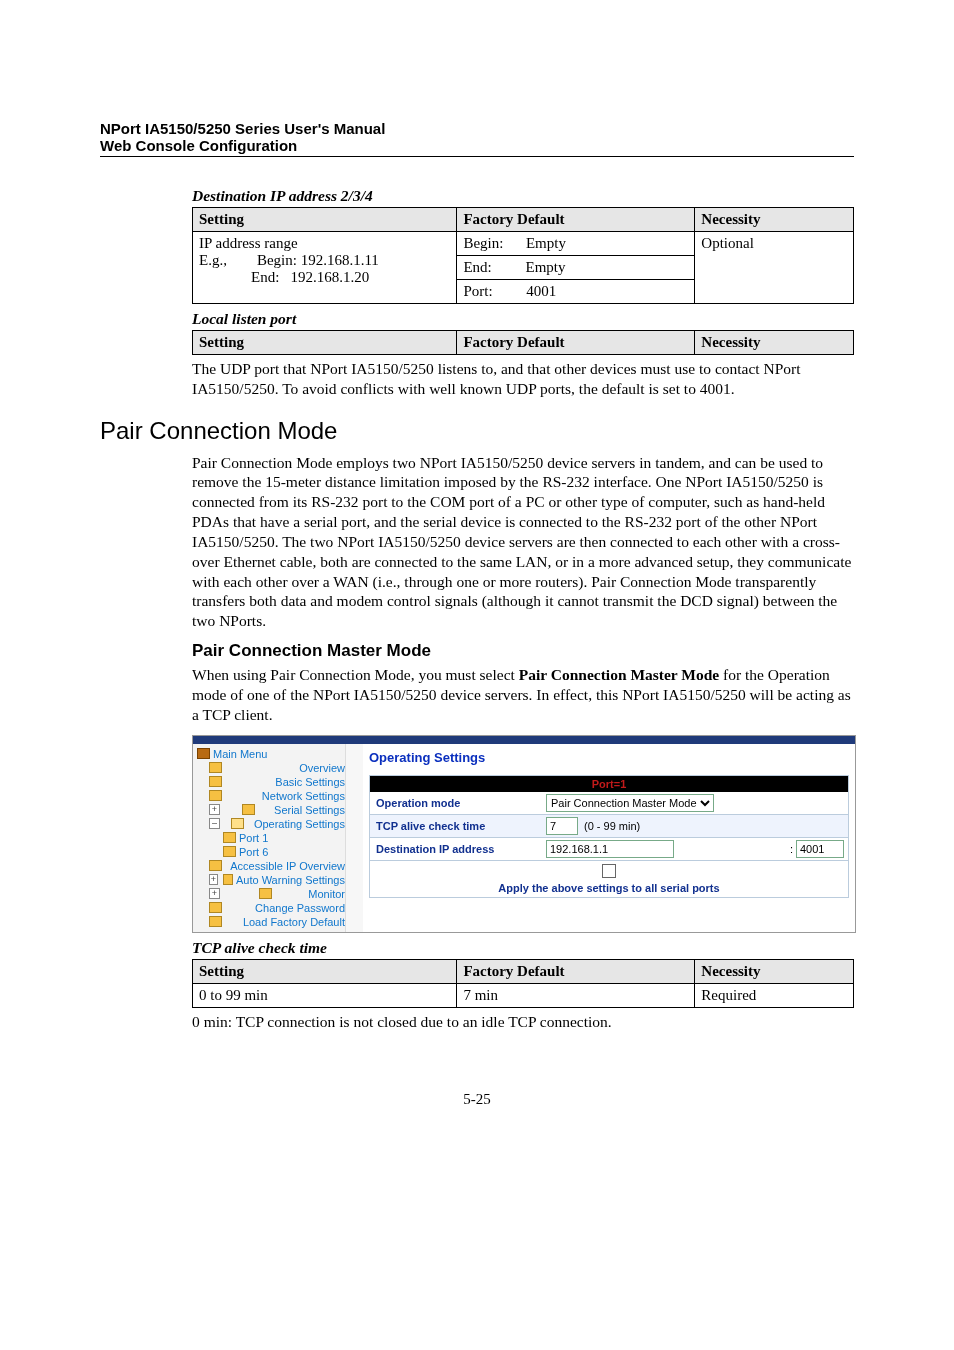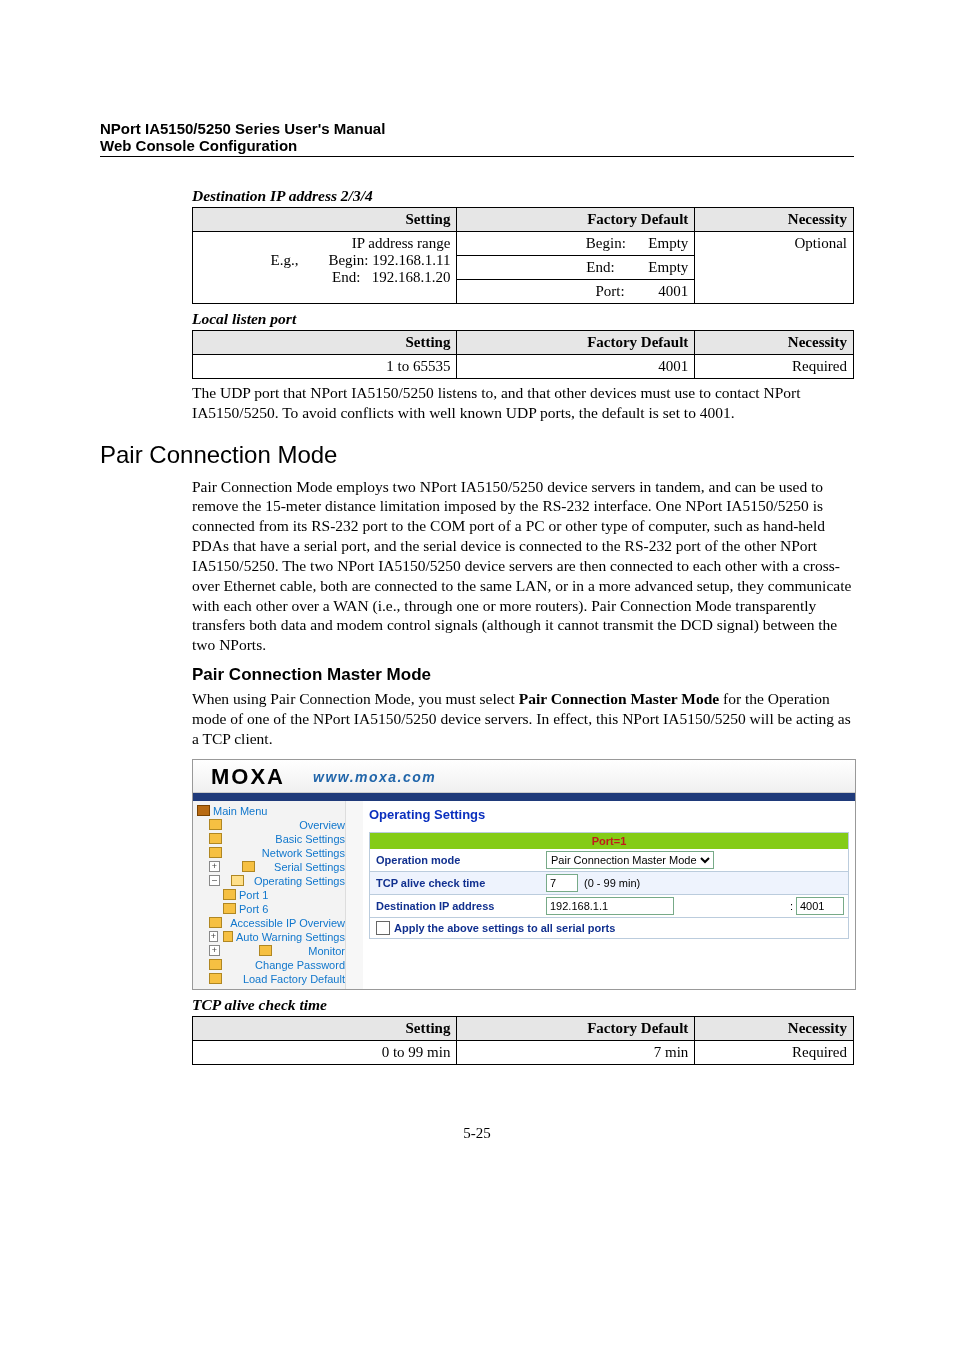--- a/index.html
+++ b/index.html
@@ -38,21 +38,21 @@
     margin-bottom: 2px;
   }
   table.spec {
     border-collapse: collapse;
     width: 100%;
     table-layout: fixed;
   }
   table.spec td, table.spec th {
     border: 1px solid #000;
     padding: 3px 6px;
-    text-align: right;
+    text-align: left;
     vertical-align: top;
     font-size: 15px;
   }
   table.spec th {
     background: #e6e6e6;
     font-weight: bold;
   }
   .para {
     margin: 4px 0 10px 0;
     line-height: 1.28;
@@ -146,21 +146,21 @@
     padding: 4px 6px 8px 6px;
     min-width: 0;
   }
   .main-title {
     color: #0a2fbe;
     font-weight: bold;
     font-size: 13px;
     margin: 2px 0 10px 0;
   }
   .port-hdr {
-    background: #84cc16;
+    background: #000000;
     color: #c21a1a;
     font-weight: bold;
     text-align: center;
     padding: 2px 16px;
     border: 1px solid #bcd;
     border-bottom: none;
   }
   .form-row {
     display: flex;
     align-items: center;
@@ -197,21 +197,21 @@
     background:#fff;
     height: 16px;
     padding: 0 3px;
   }
   .apply-row {
     border: 1px solid #bcd;
     border-top:none;
     padding: 3px 6px;
     color: #11308f;
     background:#fff;
-    display:flex;align-items:center;gap:4px;
+    display:flex;align-items:center;gap:4px;flex-direction:column;
   }
   .chk {
     width:12px;height:12px;border:1px solid #666;background:#fff;display:inline-block;
   }
   .submit-row {
     text-align: center;
     padding: 8px 0 4px 0;
   }
   .btn {
     font-family: Verdana, sans-serif;
@@ -281,44 +281,35 @@
           <col style="width:40%">
           <col style="width:36%">
           <col style="width:24%">
         </colgroup>
       <tbody>
           <tr>
         <th>Setting</th>
         <th>Factory Default</th>
         <th>Necessity</th>
       </tr>
-      <tr>
-        <td>1 to 65535</td>
-        <td>4001</td>
-        <td>Required</td>
-      </tr>
     </tbody>
       </table>
     <div class="para">The UDP port that NPort IA5150/5250 listens to, and that other devices must use to contact NPort IA5150/5250. To avoid conflicts with well known UDP ports, the default is set to 4001.</div>
 
   </div>
   <h2 class="section" style="margin-left:0">Pair Connection Mode</h2>
   <div class="content">
     <div class="para">Pair Connection Mode employs two NPort IA5150/5250 device servers in tandem, and can be used to remove the 15-meter distance limitation imposed by the RS-232 interface. One NPort IA5150/5250 is connected from its RS-232 port to the COM port of a PC or other type of computer, such as hand-held PDAs that have a serial port, and the serial device is connected to the RS-232 port of the other NPort IA5150/5250. The two NPort IA5150/5250 device servers are then connected to each other with a cross-over Ethernet cable, both are connected to the same LAN, or in a more advanced setup, they communicate with each other over a WAN (i.e., through one or more routers). Pair Connection Mode transparently transfers both data and modem control signals (although it cannot transmit the DCD signal) between the two NPorts.</div>
 
     <h3 class="subsection">Pair Connection Master Mode</h3>
     <div class="para">
       <span>When using Pair Connection Mode, you must select </span><span class="bold">Pair Connection Master Mode</span><span> for the Operation mode of one of the NPort IA5150/5250 device servers. In effect, this NPort IA5150/5250 will be acting as a TCP client.</span>
     </div>
 
     <div class="shot">
-      <div class="shot-top">
-        <span class="logo">MOXA</span>
-        <span class="logo-url">www.moxa.com</span>
-      </div>
       <div class="shot-bar"></div>
       <div class="shot-body">
         <div class="nav">
           <div class="nav-item">
               <span class="ico root"></span>
               <span>Main Menu</span>
             </div>
           <div class="nav-item indent1">
               <span class="ico"></span>
               <span>Overview</span>
@@ -426,17 +417,18 @@
         <th>Factory Default</th>
         <th>Necessity</th>
       </tr>
       <tr>
         <td>0 to 99 min</td>
         <td>7 min</td>
         <td>Required</td>
       </tr>
     </tbody>
       </table>
+    <div class="para" style="margin-bottom:8px">0 min: TCP connection is not closed due to an idle TCP connection.</div>
 
   </div>
 
   <div class="pagenum">5-25</div>
 </div>
 
 </body></html>

